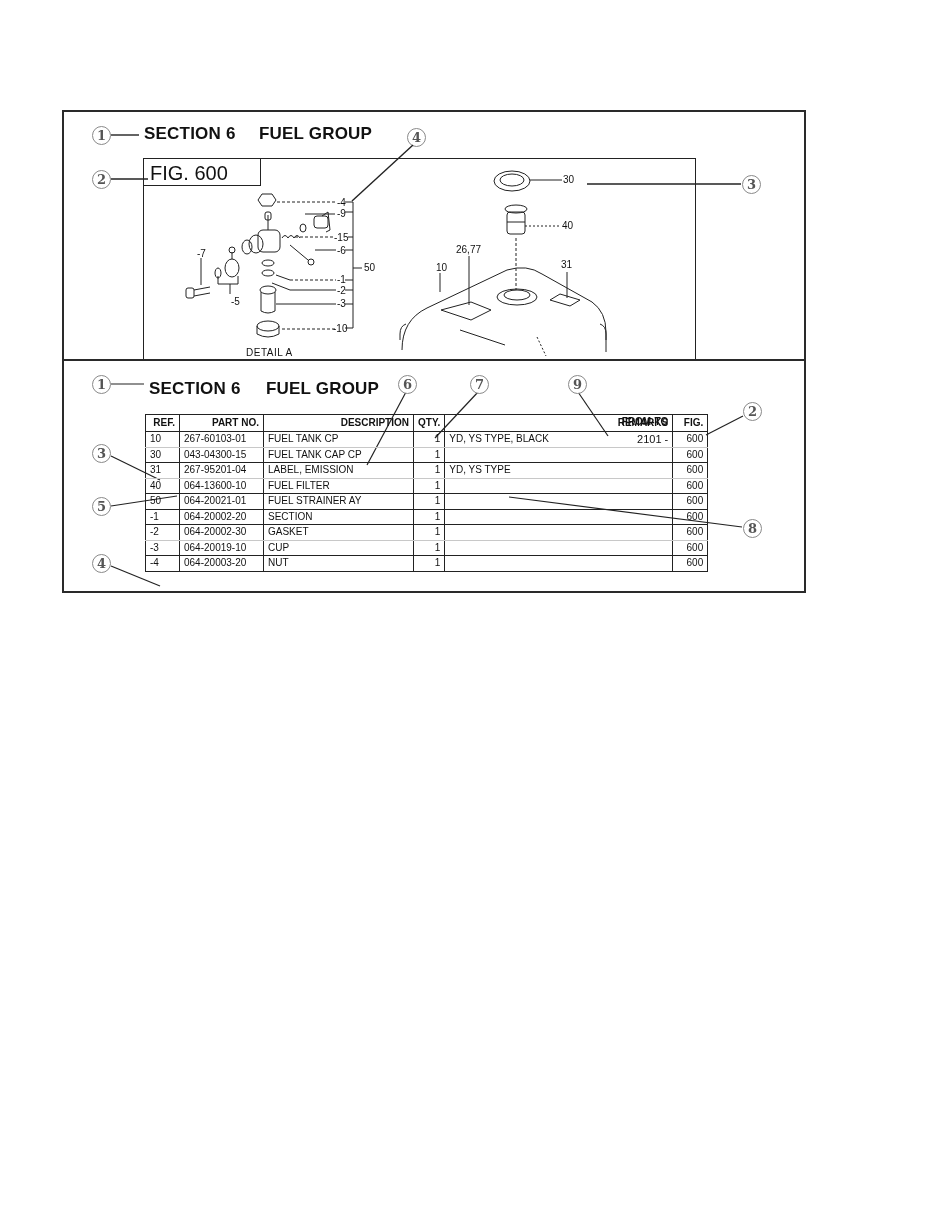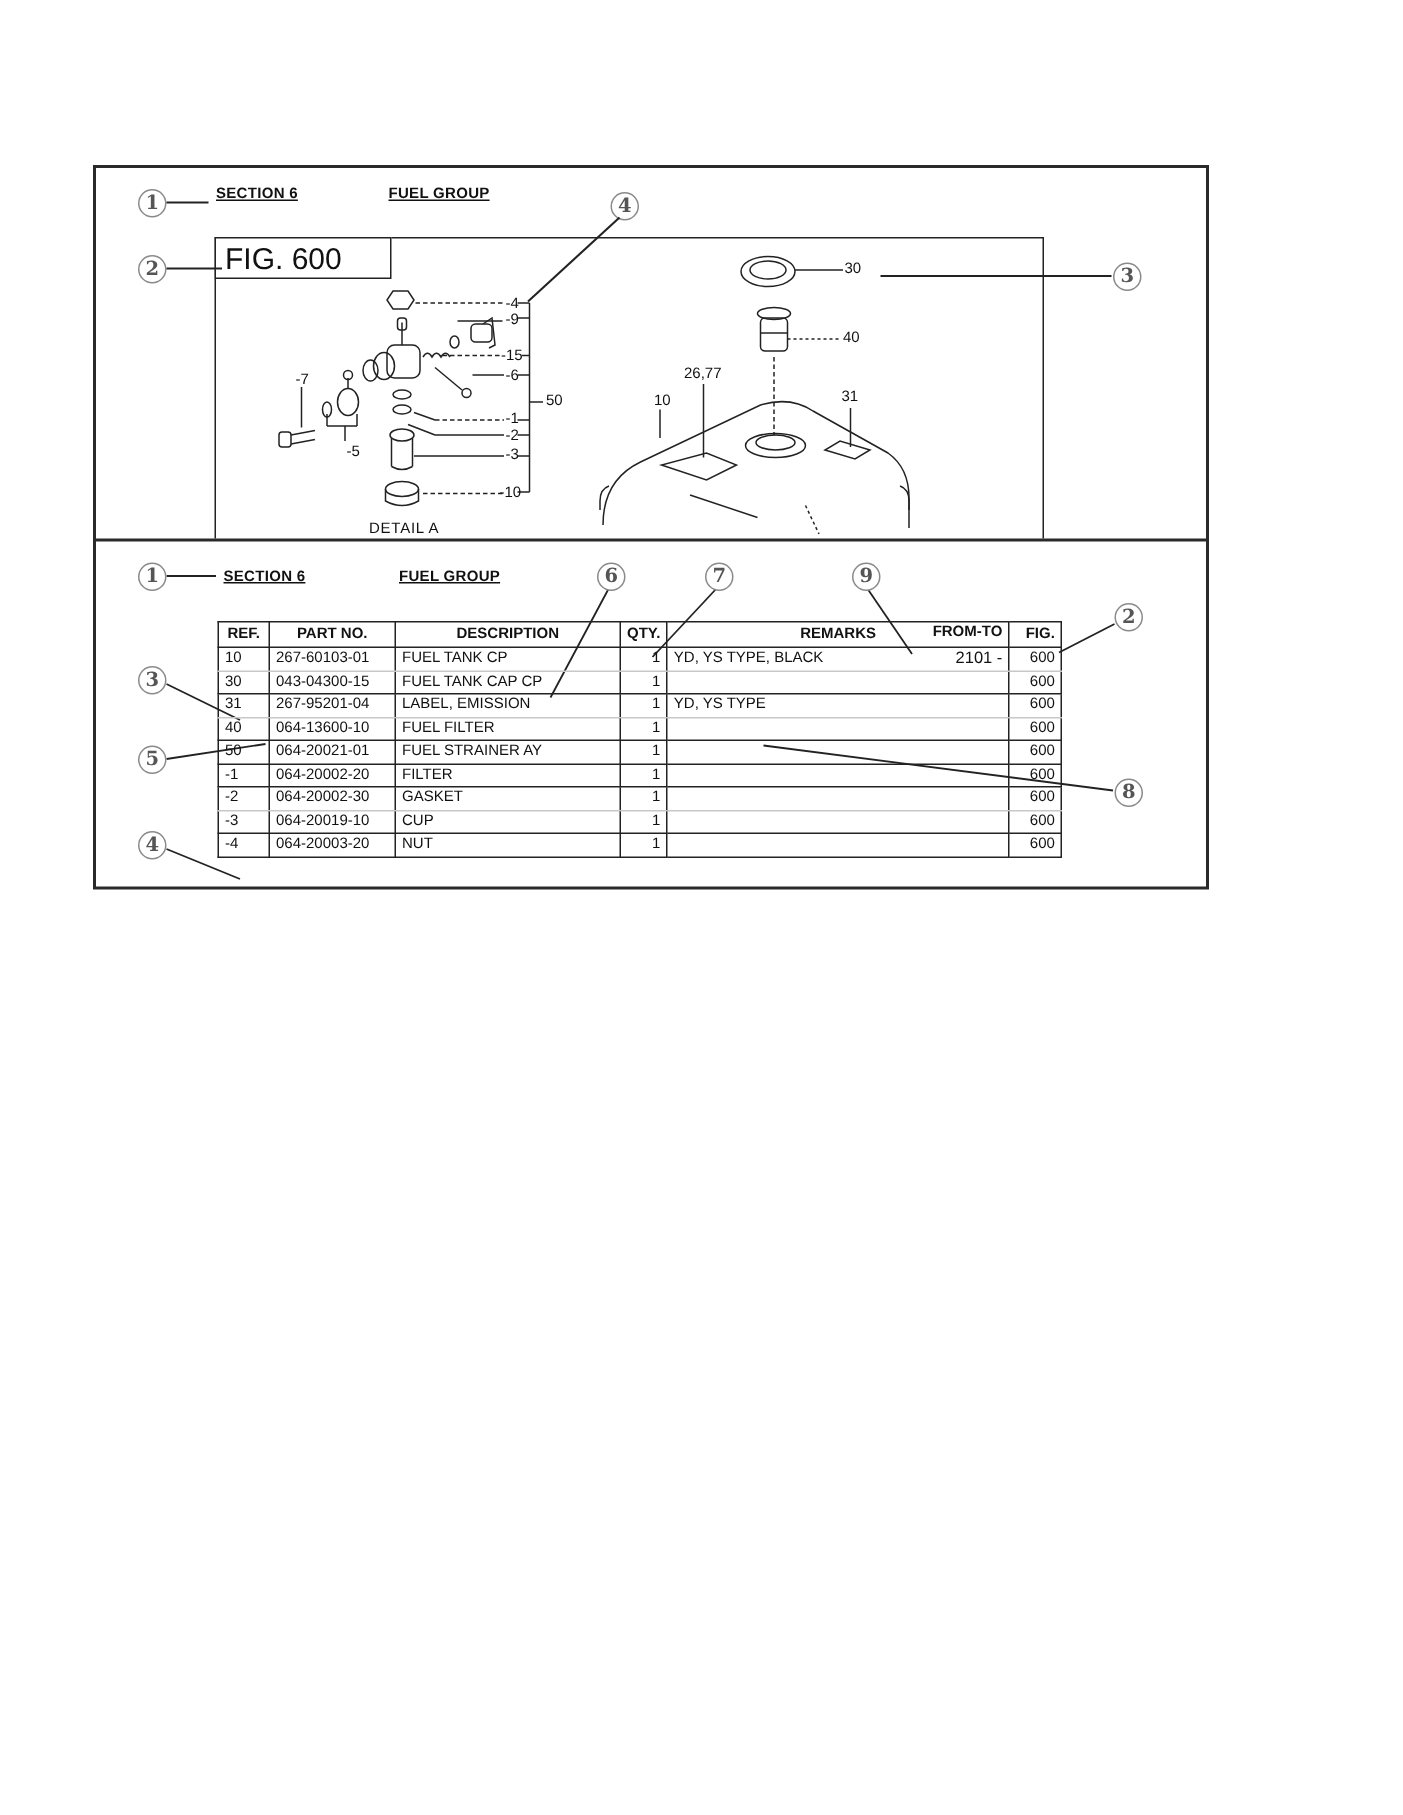--- a/index.html
+++ b/index.html
@@ -1,39 +1,39 @@
 <!DOCTYPE html>
 <html><head>
   <meta charset="utf-8">
   <style>
     html, body { margin:0; padding:0; background:#ffffff; }
     body { width:935px; height:1210px; position:relative; overflow:hidden;
            font-family:"Liberation Sans", sans-serif; color:#111; }
     .frame { position:absolute; left:62px; top:110px; width:744px; height:483px;
              border:2px solid #2a2a2a; box-sizing:border-box; background:#fff; }
     .divider { position:absolute; left:0; right:0; top:247px; height:2px; background:#2a2a2a; }
-    .section-title { position:absolute; font-weight:bold; font-size:10px; letter-spacing:0.2px;text-decoration:underline; }
+    .section-title { position:absolute; font-weight:bold; font-size:17px; letter-spacing:0.2px; }
     .callout { position:absolute; width:17px; height:17px; border-radius:50%;
                border:1px solid #8a8a8a; color:#555; font-family:"DejaVu Serif", serif;
                font-weight:bold; font-size:13px; line-height:17px; text-align:center;
                background:#fff; box-sizing:content-box; }
     svg.lines { position:absolute; left:0; top:0; }
     .fig-box { position:absolute; left:143px; top:158px; width:118px; height:28px;
                border:1px solid #222; background:#fff; font-size:20px; line-height:28px;
                padding-left:6px; box-sizing:border-box; }
     .drawing-box { position:absolute; left:143px; top:158px; width:553px; height:201px;
                    border-top:1px solid #222; border-left:1px solid #222; border-right:1px solid #222;
                    box-sizing:border-box; }
     .lbl { position:absolute; font-size:10px; color:#111; }
     .detail-a { position:absolute; font-size:10px; letter-spacing:0.5px; }
     table.parts { position:absolute; left:145px; top:414px; border-collapse:collapse;
                   font-size:10px; }
     table.parts th, table.parts td { padding:0 4px; height:14.5px; line-height:14px;
                   border-left:1px solid #222; border-right:1px solid #222; white-space:nowrap; }
-    table.parts th { font-weight:bold; text-align:center; border-top:1px solid #222;
+    table.parts th { font-weight:bold; text-align:right; border-top:1px solid #222;
                      border-bottom:1px solid #222; height:16px; }
     table.parts td { border-bottom:1px solid #c8c8c8; }
     table.parts tr.strong td { border-bottom:1px solid #222; }
     table.parts tr:last-child td { border-bottom:1px solid #222; }
     .c-ref { width:25px; text-align:left; }
     .c-part { width:75px; }
     .c-desc { width:141px; }
     .c-qty { width:20px; text-align:right; }
     .c-rem { width:219px; position:relative; }
     .c-fig { width:26px; text-align:right !important; }
@@ -248,21 +248,21 @@
       <td class="c-ref">50</td>
       <td>064-20021-01</td>
       <td>FUEL STRAINER AY</td>
       <td class="c-qty">1</td>
       <td class="c-rem"></td>
       <td class="c-fig">600</td>
     </tr>
     <tr class="strong">
       <td class="c-ref">-1</td>
       <td>064-20002-20</td>
-      <td>FILTER</td>
+      <td>SECTION</td>
       <td class="c-qty">1</td>
       <td class="c-rem"></td>
       <td class="c-fig">600</td>
     </tr>
     <tr>
       <td class="c-ref">-2</td>
       <td>064-20002-30</td>
       <td>GASKET</td>
       <td class="c-qty">1</td>
       <td class="c-rem"></td>

